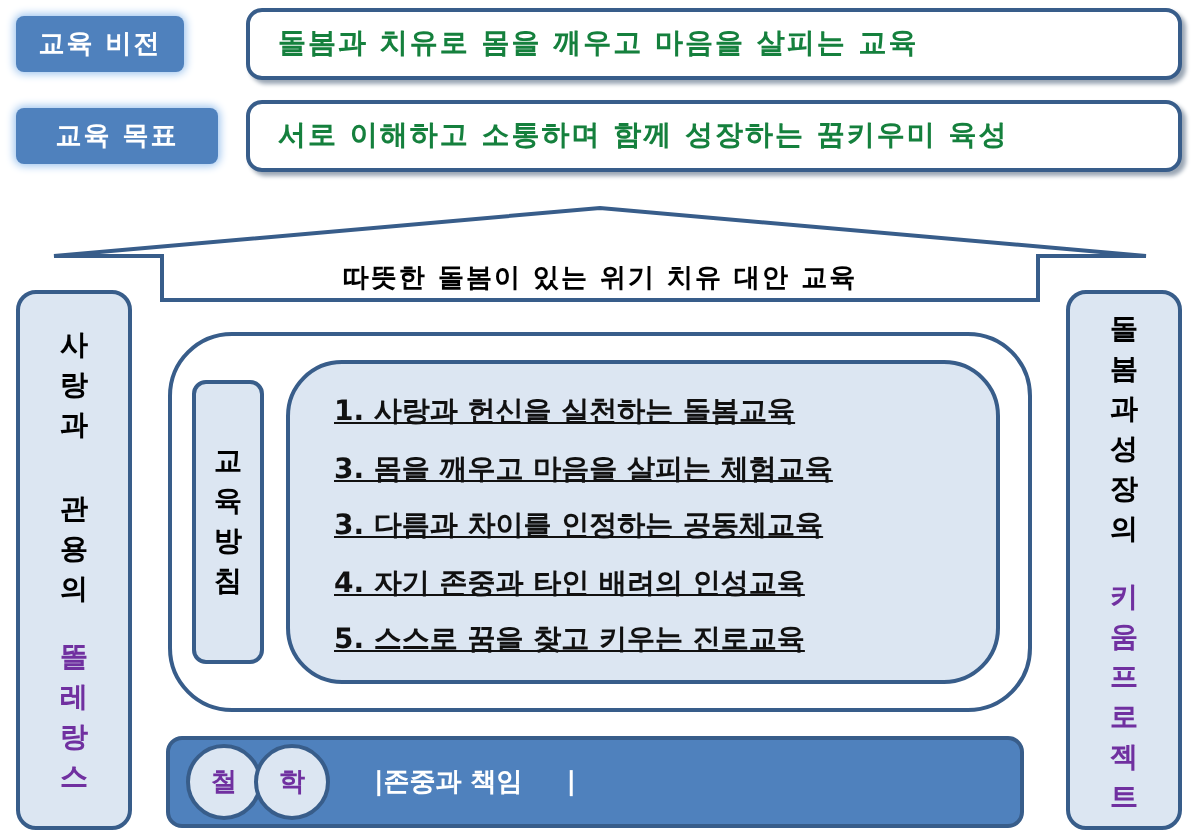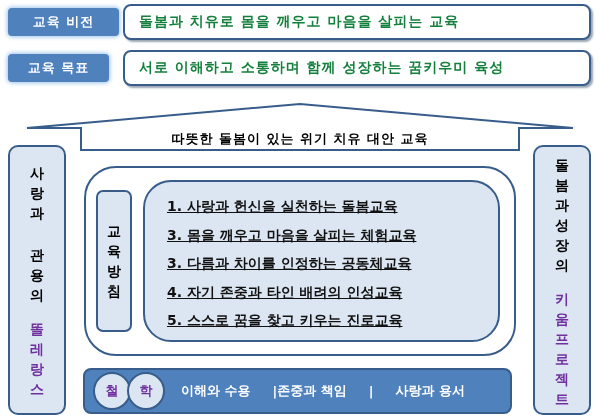--- a/index.html
+++ b/index.html
@@ -29,21 +29,21 @@
   .list-item { font-size: 14px; font-weight: bold; color: #111; height: 28.5px; line-height: 28.5px; white-space: nowrap; text-decoration: underline; }
   .circle {
     width: 34px; height: 34px; border-radius: 50%; background: #dce6f2; border: 2px solid #385d8a;
     color: #7030a0; font-weight: bold; font-size: 13px; display: flex; align-items: center; justify-content: center;
   }
   .phil { color: #ffffff; font-size: 13px; font-weight: bold; white-space: nowrap; }
 </style>
 </head>
 <body>
 
-<div class="abs tag" style="left:8px;top:8px;width:111px;height:28px;">교육 비전</div>
+<div class="abs tag" style="left:8px;top:8px;width:84px;height:28px;">교육 비전</div>
 <div class="abs bar" style="left:123px;top:4px;width:468px;height:36px;">
   <span>돌봄과 치유로 몸을 깨우고 마음을 살피는 교육</span>
 </div>
 
 <div class="abs tag" style="left:8px;top:54px;width:101px;height:28px;">교육 목표</div>
 <div class="abs bar" style="left:123px;top:50px;width:468px;height:36px;">
   <span>서로 이해하고 소통하며 함께 성장하는 꿈키우미 육성</span>
 </div>
 
 <svg class="abs" style="left:0;top:0;" width="600" height="160">
@@ -102,18 +102,16 @@
   <div class="list-item">1. 사랑과 헌신을 실천하는 돌봄교육</div>
   <div class="list-item">3. 몸을 깨우고 마음을 살피는 체험교육</div>
   <div class="list-item">3. 다름과 차이를 인정하는 공동체교육</div>
   <div class="list-item">4. 자기 존중과 타인 배려의 인성교육</div>
   <div class="list-item">5. 스스로 꿈을 찾고 키우는 진로교육</div>
 </div>
 
 <div class="abs" style="left:83px;top:368px;width:429px;height:46px;background:#4f81bd;border:2px solid #385d8a;border-radius:8px;display:flex;align-items:center;padding-left:8px;">
   <div class="circle">철</div>
   <div class="circle" style="margin-left:-4px;">학</div>
-  <span class="phil" style="margin-left:16px;">이해와 수용</span>
   <span class="phil" style="margin-left:22px;">|</span>
   <span class="phil" style="">존중과 책임</span>
   <span class="phil" style="margin-left:22px;">|</span>
-  <span class="phil" style="margin-left:22px;">사랑과 용서</span>
 </div>
 
 </body></html>

